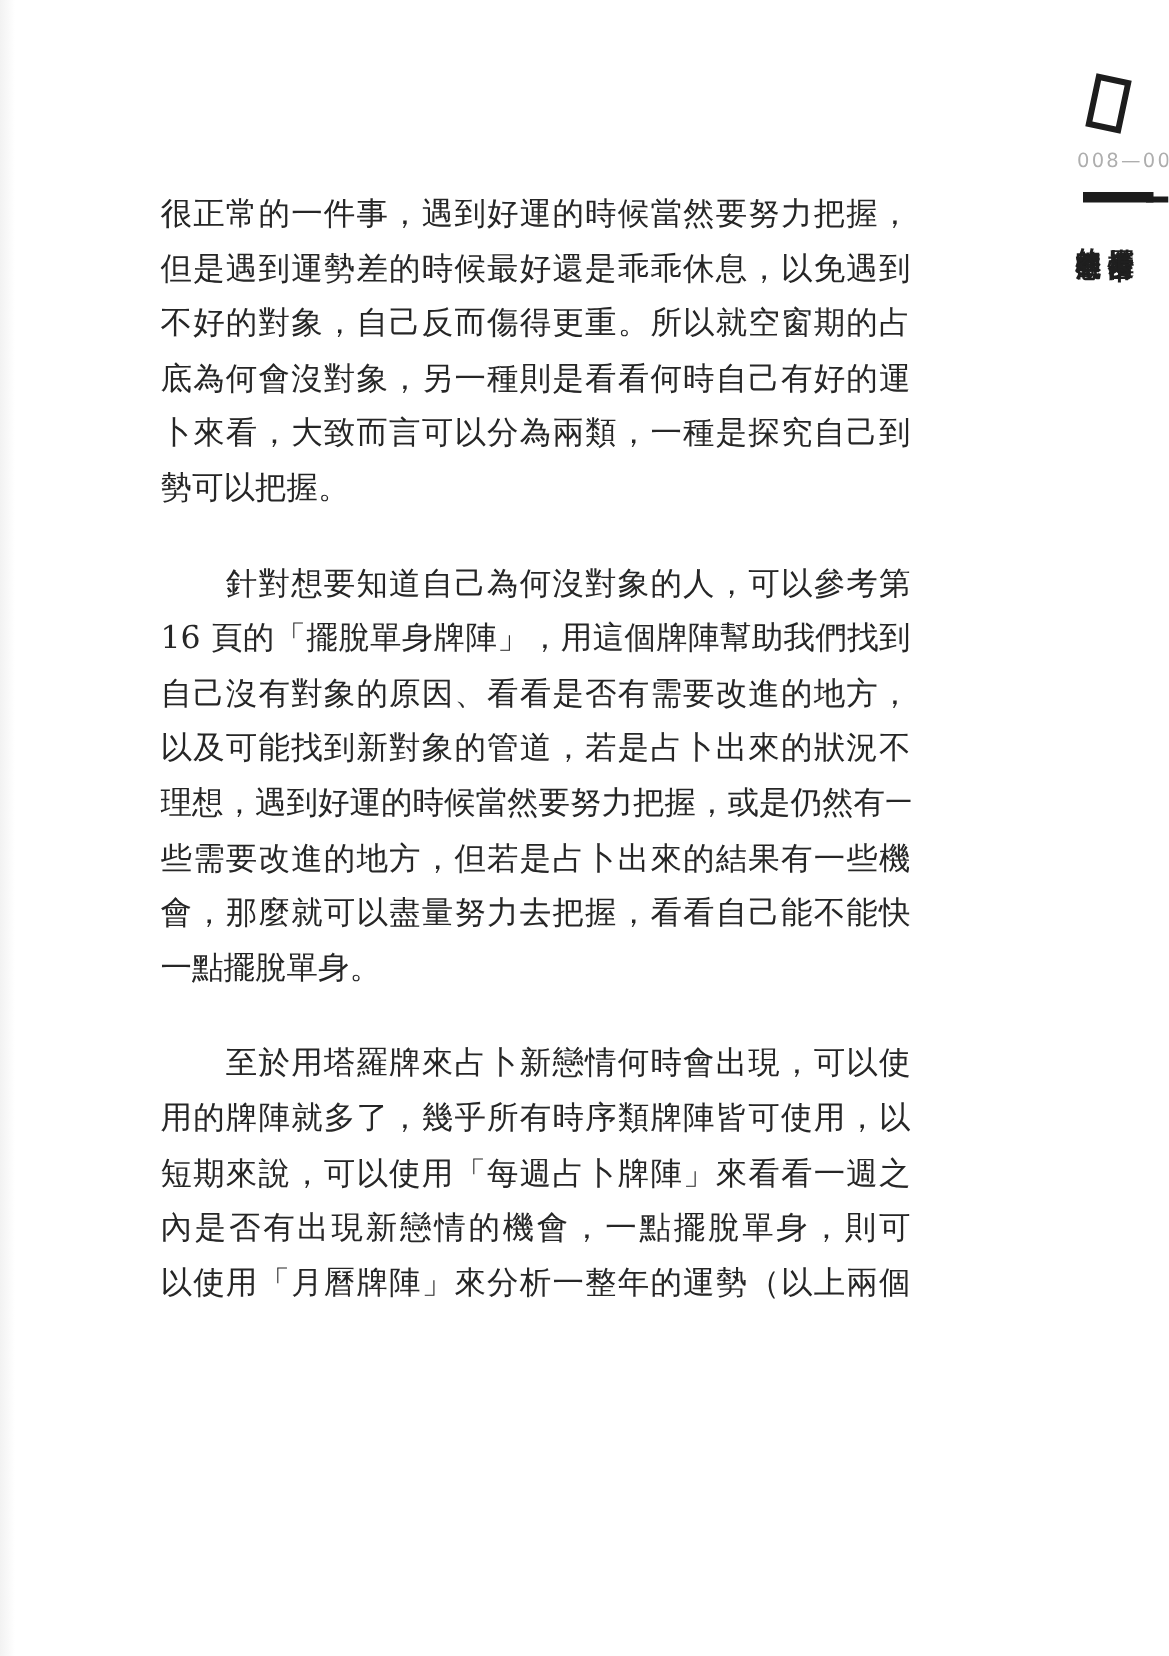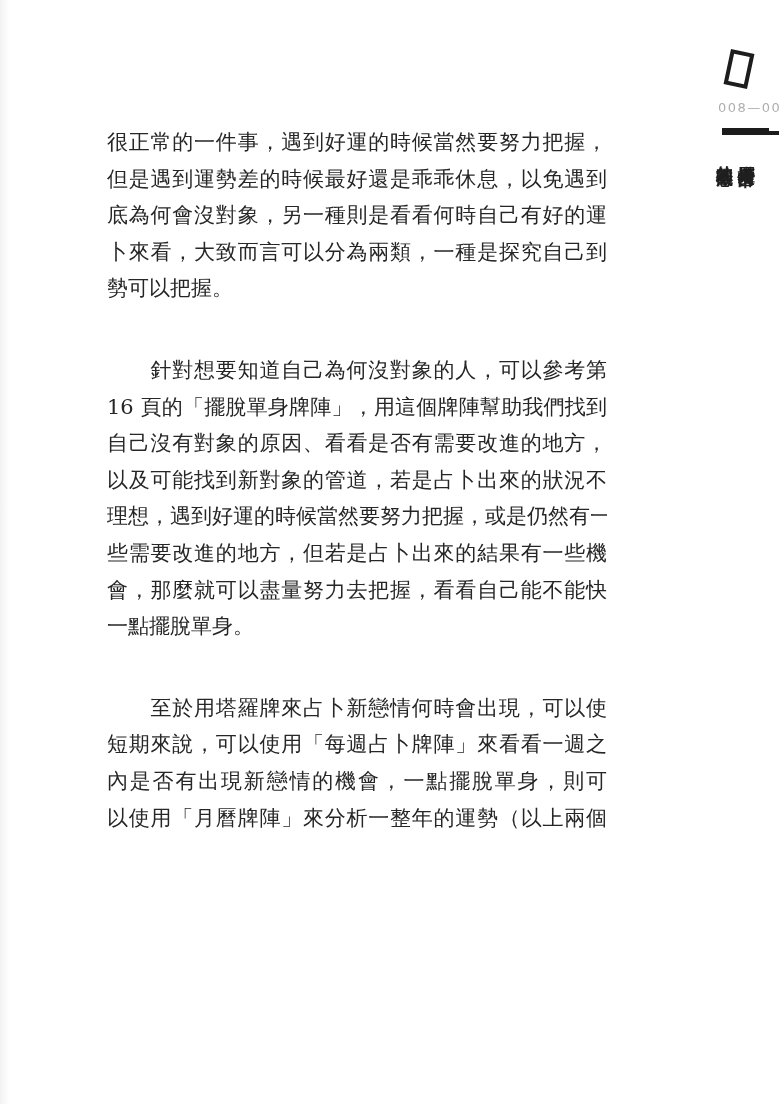--- a/index.html
+++ b/index.html
@@ -73,21 +73,21 @@
 
   
   .body-text {
     position: absolute;
     left: 107px;
     top: 124px;
     width: 500px;
     color: #262626;
     font-size: 21px;
   }
-  .para + .para { margin-top: 45px; }
+  .para + .para { margin-top: 27px; }
   .line {
     height: 36.6px;
     line-height: 36.6px;
     overflow: hidden;
     text-align: justify;
     text-align-last: justify;
     text-justify: inter-character;
     white-space: nowrap;
   }
   .line.short {
@@ -109,35 +109,37 @@
 
   <div class="vertical-title">
     <span>塔羅愛情占卜</span>
     <span>的基本觀念</span>
   </div>
 
   <div class="body-text">
       <div class="para">
         <div class="line">很正常的一件事，遇到好運的時候當然要努力把握，</div>
         <div class="line">但是遇到運勢差的時候最好還是乖乖休息，以免遇到</div>
+        <div class="line">不好的對象，自己反而傷得更重。所以就空窗期的占</div>
         <div class="line">底為何會沒對象，另一種則是看看何時自己有好的運</div>
         <div class="line">卜來看，大致而言可以分為兩類，一種是探究自己到</div>
         <div class="line short">勢可以把握。</div>
       </div>
       <div class="para">
         <div class="line">　　針對想要知道自己為何沒對象的人，可以參考第</div>
         <div class="line">16 頁的「擺脫單身牌陣」，用這個牌陣幫助我們找到</div>
         <div class="line">自己沒有對象的原因、看看是否有需要改進的地方，</div>
         <div class="line">以及可能找到新對象的管道，若是占卜出來的狀況不</div>
         <div class="line">理想，遇到好運的時候當然要努力把握，或是仍然有一</div>
         <div class="line">些需要改進的地方，但若是占卜出來的結果有一些機</div>
         <div class="line">會，那麼就可以盡量努力去把握，看看自己能不能快</div>
         <div class="line short">一點擺脫單身。</div>
       </div>
       <div class="para">
         <div class="line">　　至於用塔羅牌來占卜新戀情何時會出現，可以使</div>
+        <div class="line">用的牌陣就多了，幾乎所有時序類牌陣皆可使用，以</div>
         <div class="line">短期來說，可以使用「每週占卜牌陣」來看看一週之</div>
         <div class="line">內是否有出現新戀情的機會，一點擺脫單身，則可</div>
         <div class="line">以使用「月曆牌陣」來分析一整年的運勢（以上兩個</div>
       </div>
     </div>
 
 </div>
 
 </body></html>

